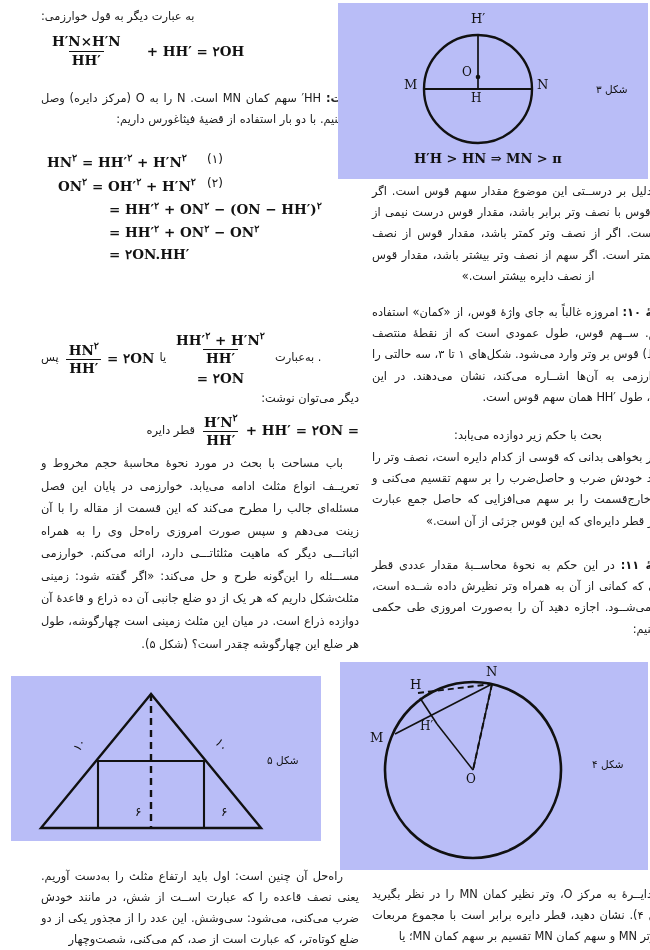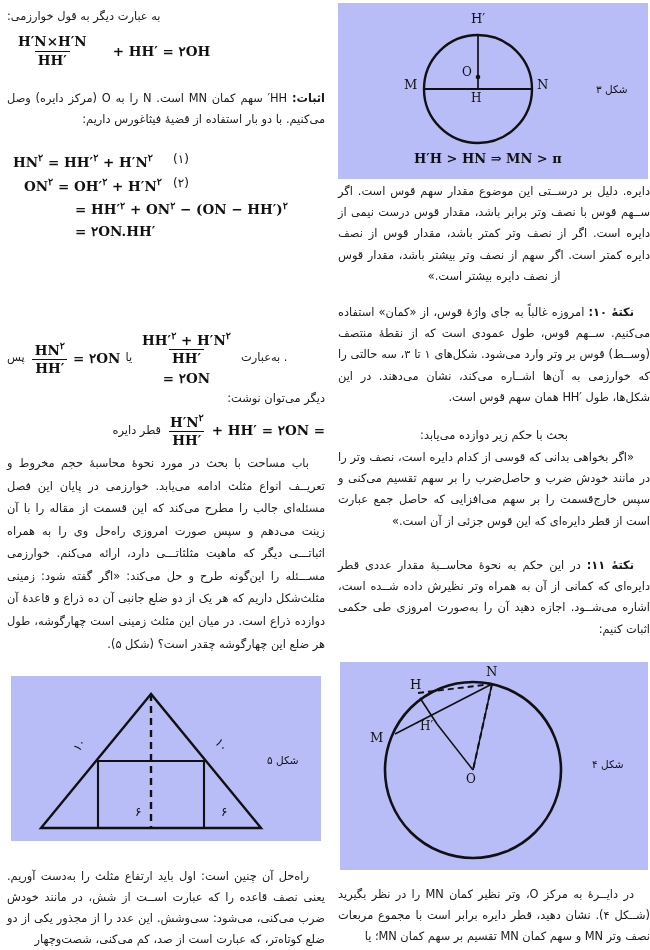--- a/index.html
+++ b/index.html
@@ -23,20 +23,21 @@
     height: 950px;
   }
 
   
   .col {
     position: absolute;
     top: 0;
     width: 320px;
     height: 934px;
     direction: rtl;
+    margin-left: 34px;
   }
   .col-left  { left: 5px; }
   .col-right { left: 333px; width: 317px; }
 
   
   .para {
     direction: rtl;
     text-align: justify;
     text-align-last: right;
     font-size: 11.4px;
@@ -158,20 +159,23 @@
       <div class="math" style="margin-bottom:6px; display:flex;">
         <span style="min-width:160px;text-align:center;">ON<span class="sup">۲</span> = OH′<span class="sup">۲</span> + H′N<span class="sup">۲</span></span>
         <span class="tagno">(۲)</span>
       </div>
 
 
       <div class="math" style="margin-bottom:6px; padding-left:62px;">
         <span>= HH′<span class="sup">۲</span> + ON<span class="sup">۲</span> − (ON − HH′)<span class="sup">۲</span></span>
       </div>
 
+      <div class="math" style="margin-bottom:6px; padding-left:62px;">
+        <span>= HH′<span class="sup">۲</span> + ON<span class="sup">۲</span> − ON<span class="sup">۲</span></span>
+      </div>
 
 
       <div class="math" style="margin-bottom:6px; padding-left:62px;">
         <span>= ۲ON.HH′</span>
       </div>
     </div>
 
     <div style="position:absolute; top:330px; right:0; width:318px; direction:rtl;">
       <div style="display:flex; flex-direction:row-reverse; align-items:center; justify-content:flex-start; gap:5px;">
         <span class="para" style="font-size:11.4px;">پس</span>

